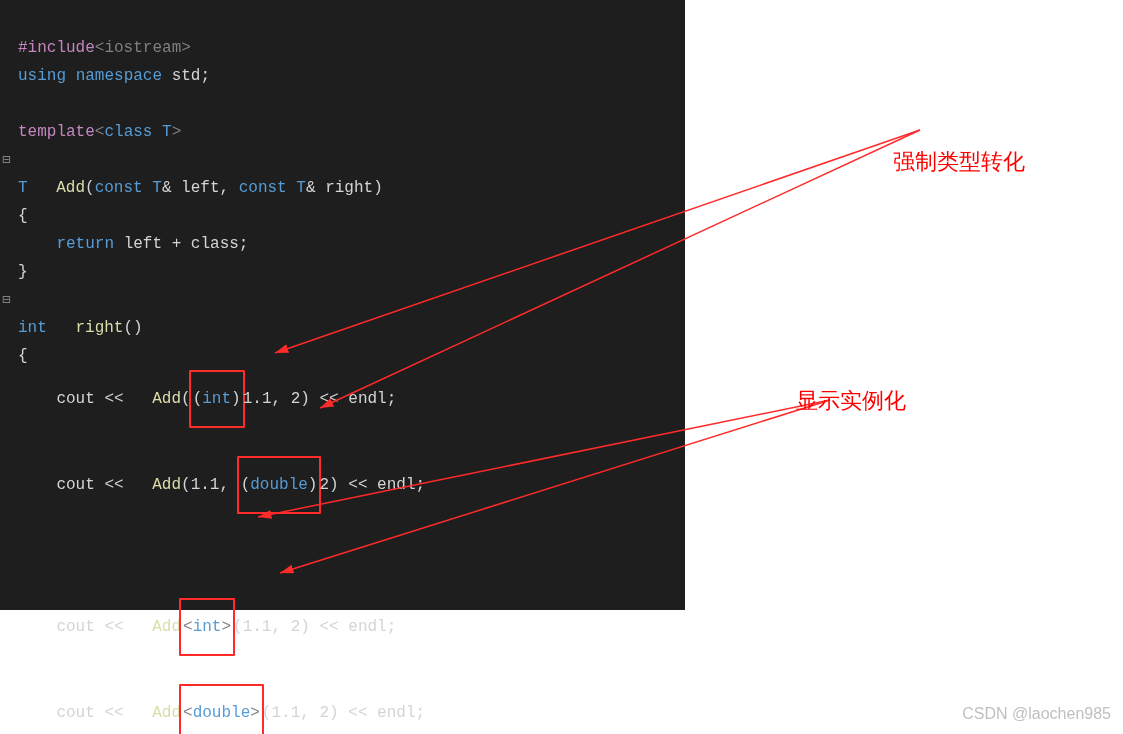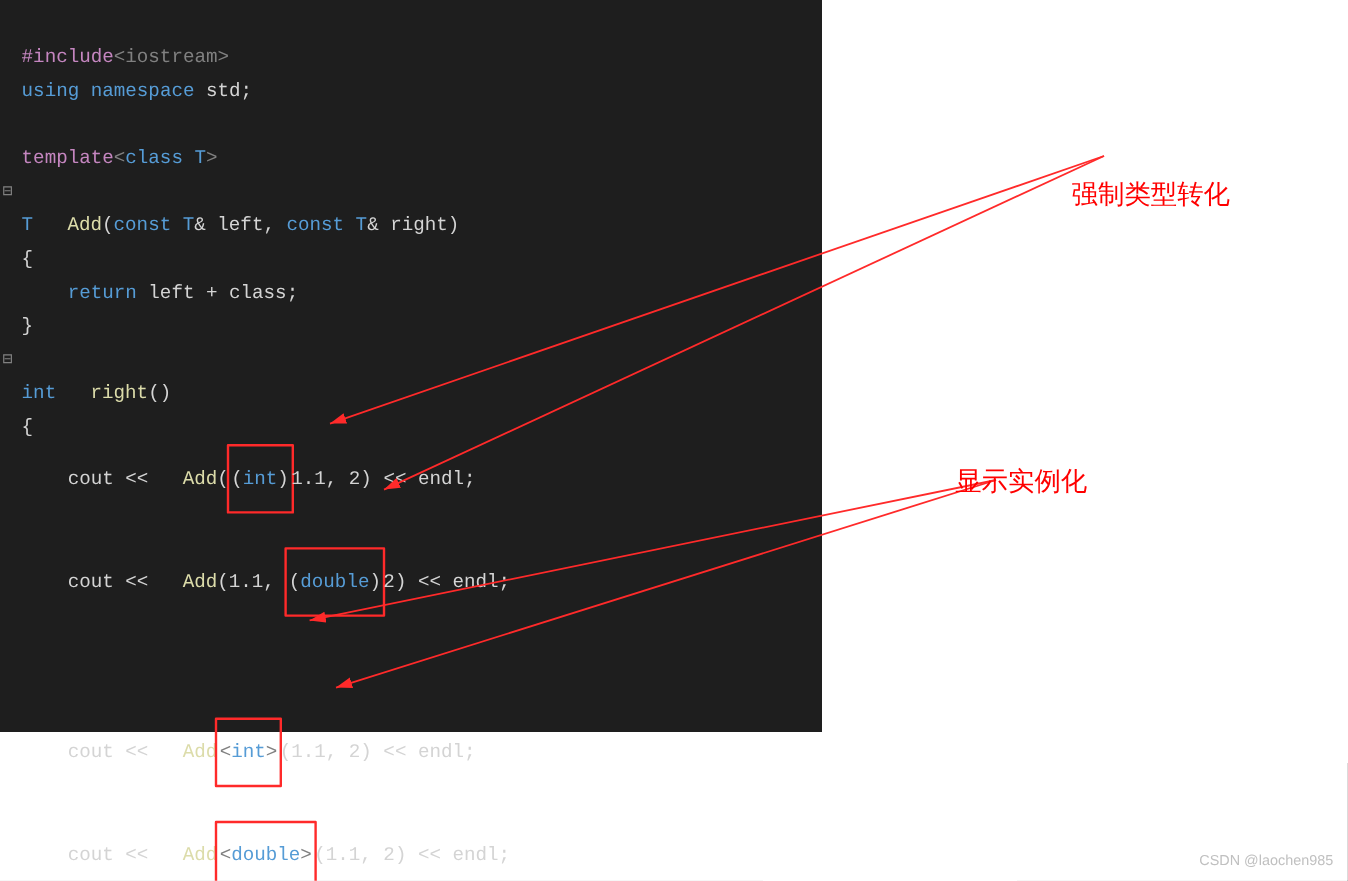--- a/index.html
+++ b/index.html
@@ -79,21 +79,21 @@
   }
   .arrow-head {
     fill: #ff2a2a;
   }
   .watermark {
     position: absolute;
     right: 12px;
     bottom: 6px;
     color: #c0c0c0;
     font-family: Arial, sans-serif;
-    font-size: 12px;
+    font-size: 16px;
     text-align: center;
   }
   .caret {
     display: inline-block;
     width: 1px;
     height: 18px;
     background: #aeafad;
     vertical-align: -3px;
   }
 </style>

